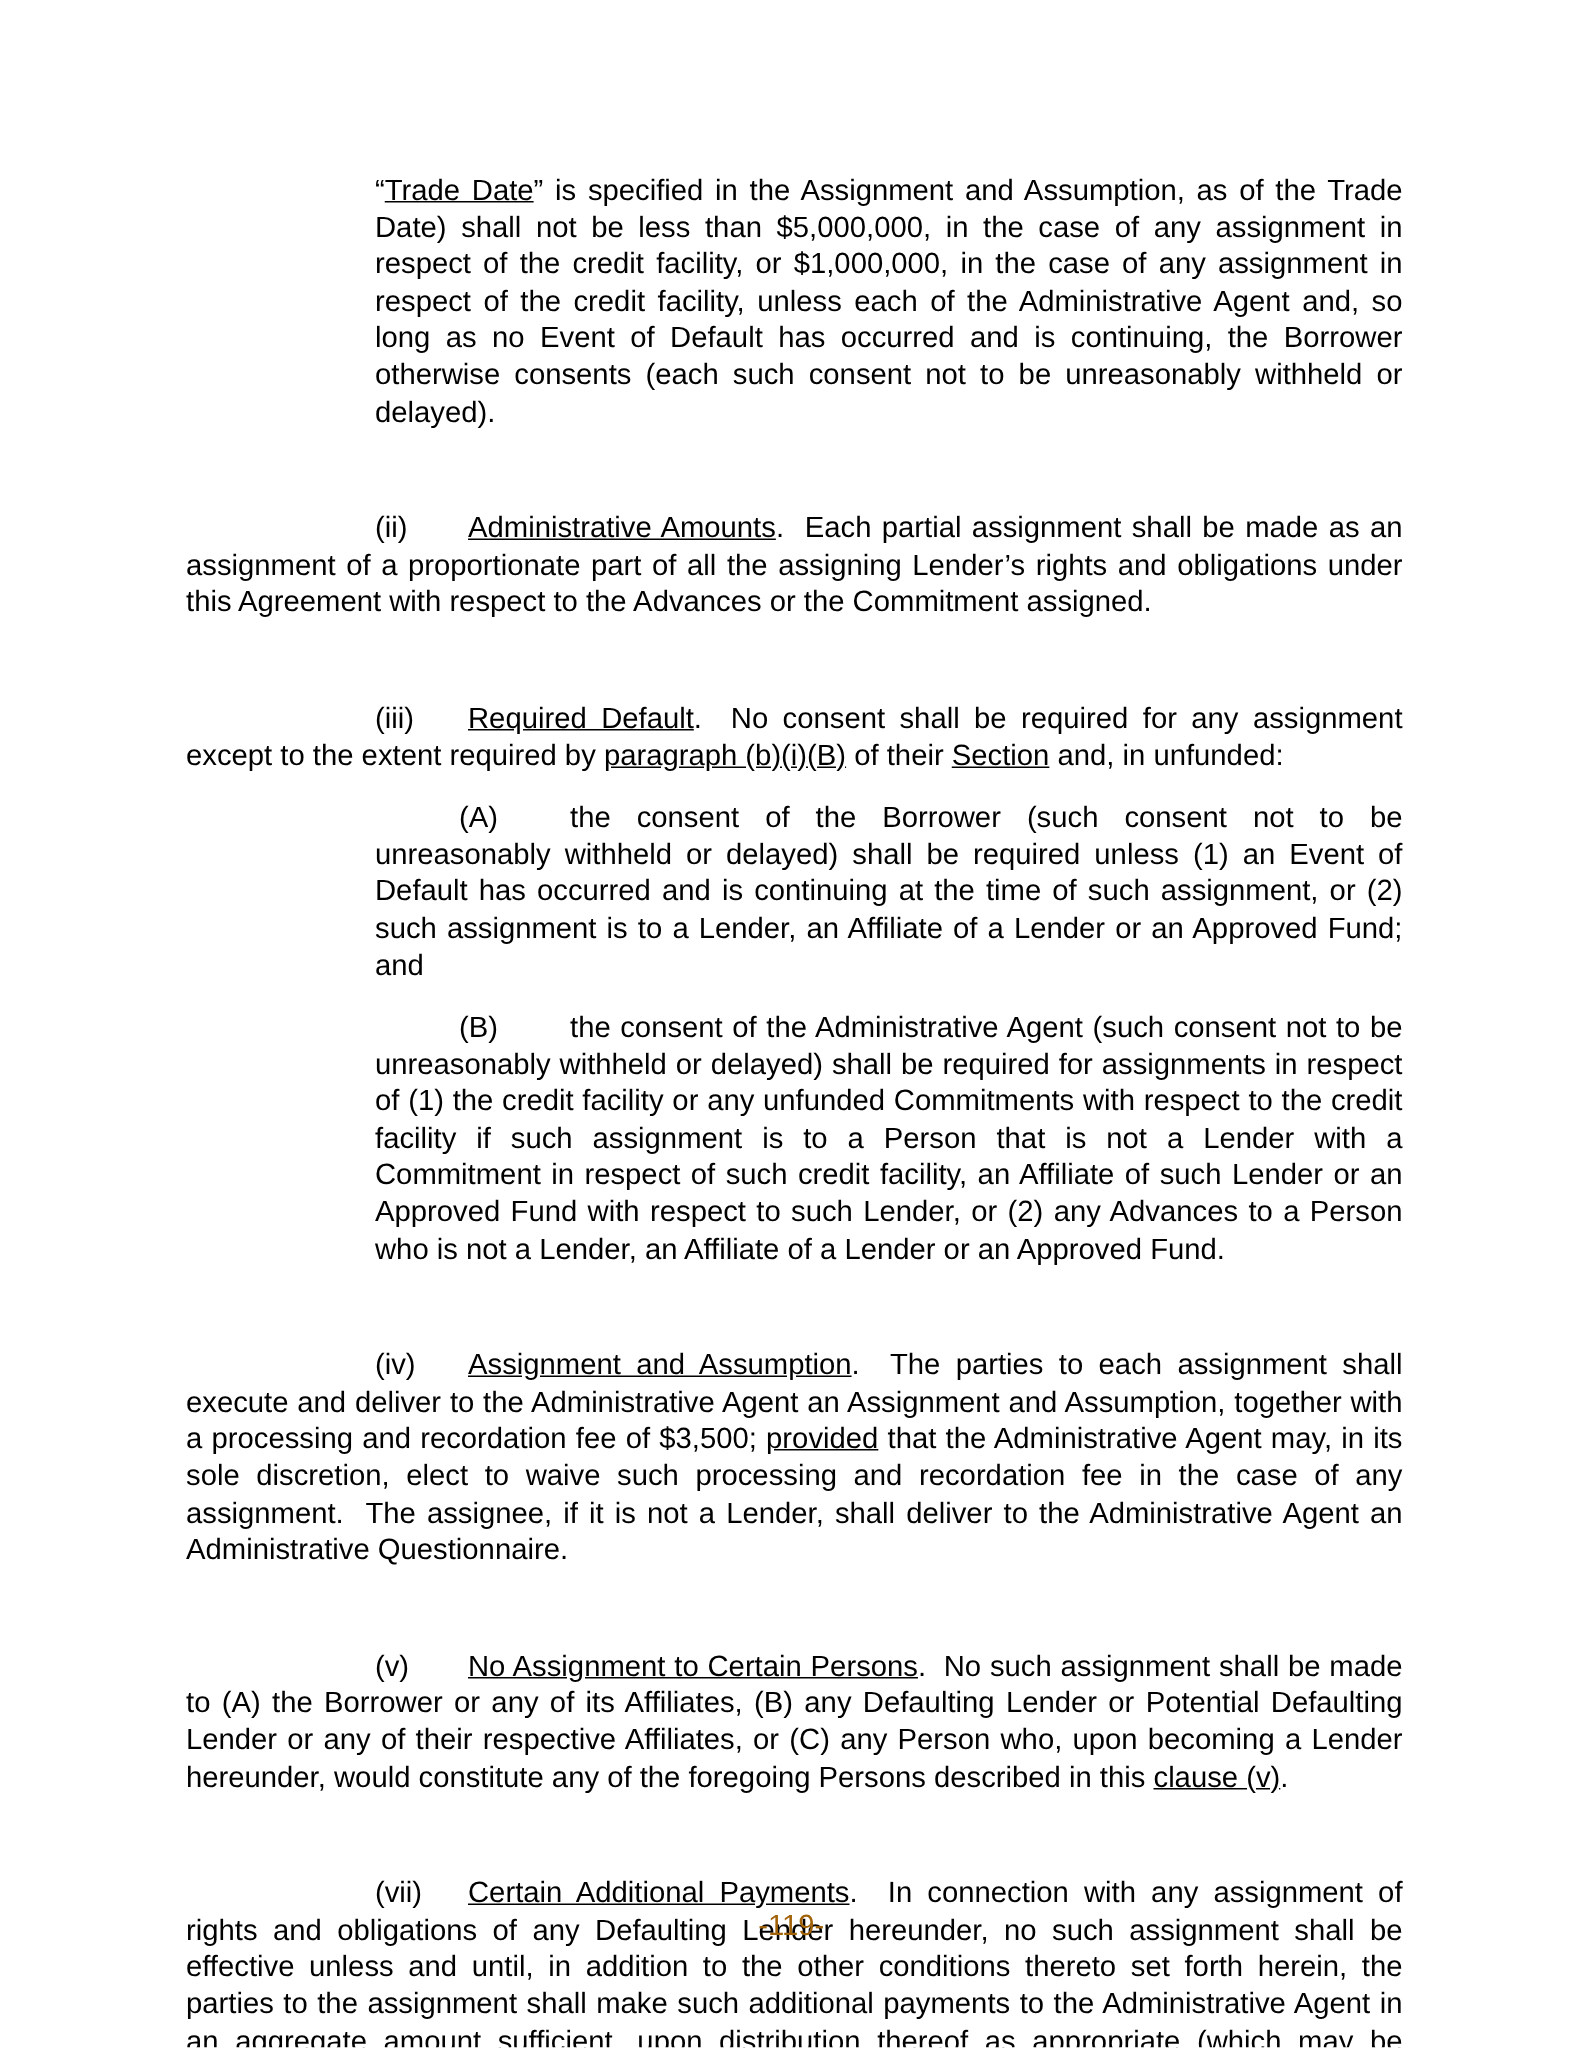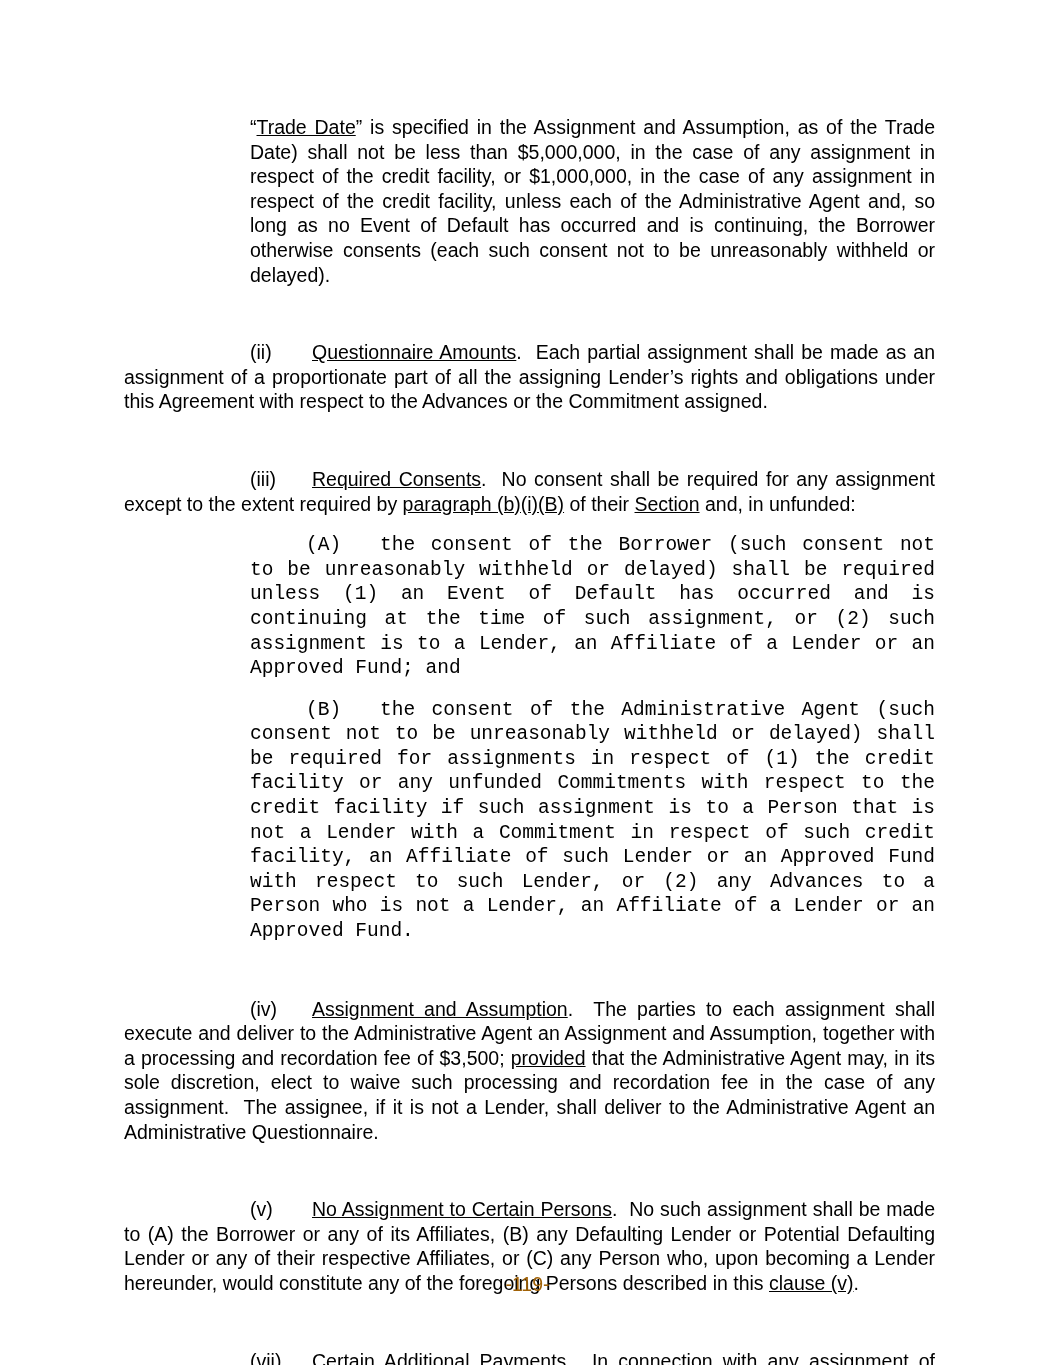--- a/index.html
+++ b/index.html
@@ -29,21 +29,20 @@
     margin-left: 126px;
   }
   
   .numbered {
     text-indent: 126px;
   }
   
   .sub {
     margin-left: 126px;
     text-indent: 56px;
-    font-family: Liberation Mono, monospace;
   }
   .marker {
     display: inline-block;
     text-indent: 0;
   }
   .marker-num { width: 62px; margin-top: 36px; }
   .marker-sub { width: 74px; }
   .u { text-decoration: underline; }
   .footer {
     position: absolute;
@@ -55,22 +54,22 @@
     font-size: 19.5px;
     color: #a16207;
   }
 </style>
 </head>
 <body>
 
 <main class="page">
   <div id="doc-body">
       <p class="para blockquote"><span class="run">“</span><span class="run u">Trade Date</span><span class="run">” is specified in the Assignment and Assumption, as of the Trade Date) shall not be less than $5,000,000, in the case of any assignment in respect of the credit facility, or $1,000,000, in the case of any assignment in respect of the credit facility, unless each of the Administrative Agent and, so long as no Event of Default has occurred and is continuing, the Borrower otherwise consents (each such consent not to be unreasonably withheld or delayed).</span></p>
-      <p class="para numbered"><span class="marker marker-num">(ii)</span><span class="run u">Questionnaire Amounts</span><span class="run">.&nbsp; Each partial assignment shall be made as an assignment of a proportionate part of all the assigning Lender’s rights and obligations under this Agreement with respect to the Advances or the Commitment assigned.</span></p>
-      <p class="para numbered"><span class="marker marker-num">(iii)</span><span class="run u">Required Consents</span><span class="run">.&nbsp; No consent shall be required for any assignment except to the extent required by </span><span class="run u">paragraph (b)(i)(B)</span><span class="run"> of their </span><span class="run u">Section</span><span class="run"> and, in unfunded:</span></p>
+      <p class="para numbered"><span class="marker marker-num">(ii)</span><span class="run u">Administrative Amounts</span><span class="run">.&nbsp; Each partial assignment shall be made as an assignment of a proportionate part of all the assigning Lender’s rights and obligations under this Agreement with respect to the Advances or the Commitment assigned.</span></p>
+      <p class="para numbered"><span class="marker marker-num">(iii)</span><span class="run u">Required Default</span><span class="run">.&nbsp; No consent shall be required for any assignment except to the extent required by </span><span class="run u">paragraph (b)(i)(B)</span><span class="run"> of their </span><span class="run u">Section</span><span class="run"> and, in unfunded:</span></p>
       <p class="para sub"><span class="marker marker-sub">(A)</span><span class="run">the consent of the Borrower (such consent not to be unreasonably withheld or delayed) shall be required unless (1) an Event of Default has occurred and is continuing at the time of such assignment, or (2) such assignment is to a Lender, an Affiliate of a Lender or an Approved Fund; and</span></p>
       <p class="para sub"><span class="marker marker-sub">(B)</span><span class="run">the consent of the Administrative Agent (such consent not to be unreasonably withheld or delayed) shall be required for assignments in respect of (1) the credit facility or any unfunded Commitments with respect to the credit facility if such assignment is to a Person that is not a Lender with a Commitment in respect of such credit facility, an Affiliate of such Lender or an Approved Fund with respect to such Lender, or (2) any Advances to a Person who is not a Lender, an Affiliate of a Lender or an Approved Fund.</span></p>
       <p class="para numbered"><span class="marker marker-num">(iv)</span><span class="run u">Assignment and Assumption</span><span class="run">.&nbsp; The parties to each assignment shall execute and deliver to the Administrative Agent an Assignment and Assumption, together with a processing and recordation fee of $3,500; </span><span class="run u">provided</span><span class="run"> that the Administrative Agent may, in its sole discretion, elect to waive such processing and recordation fee in the case of any assignment.&nbsp; The assignee, if it is not a Lender, shall deliver to the Administrative Agent an Administrative Questionnaire.</span></p>
       <p class="para numbered"><span class="marker marker-num">(v)</span><span class="run u">No Assignment to Certain Persons</span><span class="run">.&nbsp; No such assignment shall be made to (A) the Borrower or any of its Affiliates, (B) any Defaulting Lender or Potential Defaulting Lender or any of their respective Affiliates, or (C) any Person who, upon becoming a Lender hereunder, would constitute any of the foregoing Persons described in this </span><span class="run u">clause (v)</span><span class="run">.</span></p>
       <p class="para numbered"><span class="marker marker-num">(vii)</span><span class="run u">Certain Additional Payments</span><span class="run">.&nbsp; In connection with any assignment of rights and obligations of any Defaulting Lender hereunder, no such assignment shall be effective unless and until, in addition to the other conditions thereto set forth herein, the parties to the assignment shall make such additional payments to the Administrative Agent in an aggregate amount sufficient, upon distribution thereof as appropriate (which may be outright payment, purchases by the assignee of participations or subparticipations, or other compensating actions, including</span></p>
     </div>
   <div class="footer">-119-</div>
 </main>
 
 </body></html>

